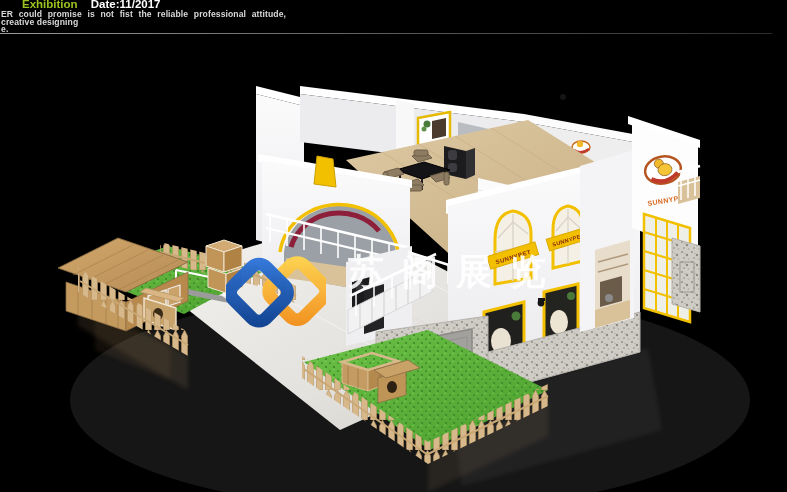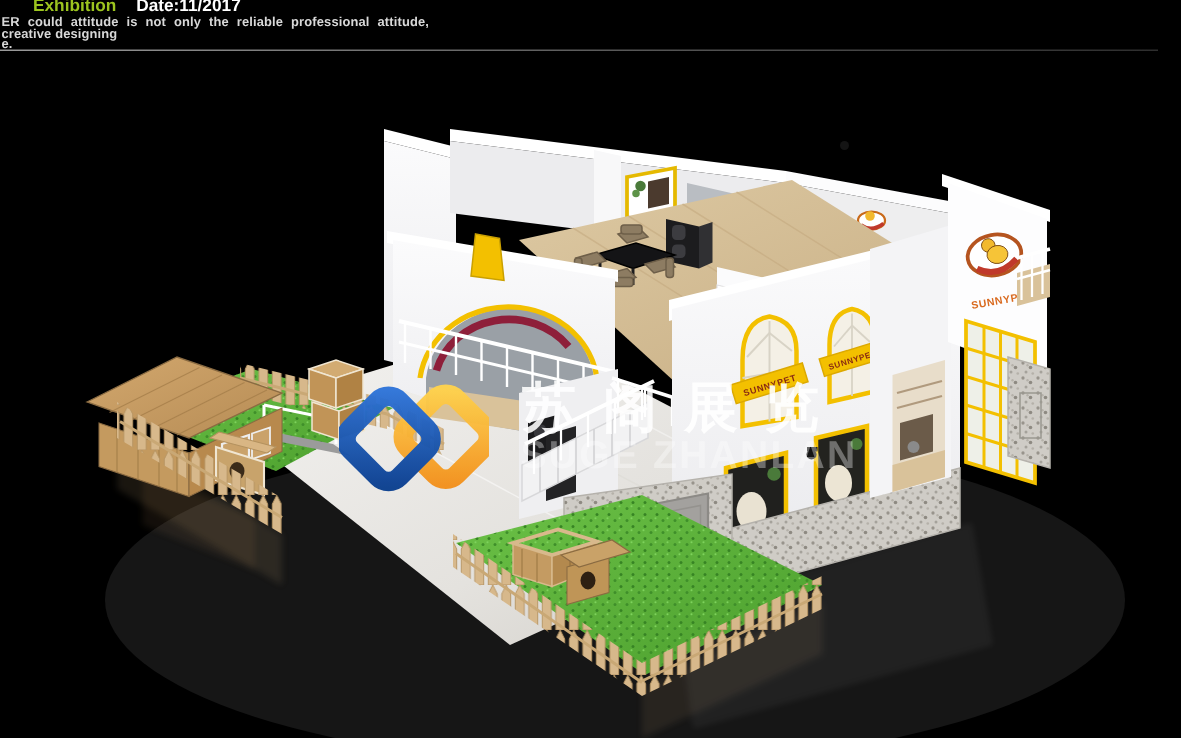--- a/index.html
+++ b/index.html
@@ -450,25 +450,24 @@
         <stop offset="0" stop-color="#ffd34e"></stop>
           <stop offset="1" stop-color="#f2901c"></stop>
       </linearGradient>
       <linearGradient id="wmBlue" x1="0" y1="0" x2="1" y2="1">
         <stop offset="0" stop-color="#2f74d8"></stop>
           <stop offset="1" stop-color="#0b3f8f"></stop>
       </linearGradient>
     </defs>
   </svg>
   <div class="wm-cn">苏阁展览</div>
-  <div class="wm-en">SUGE ZHANLAN</div>
 
   <div class="header">
     <div class="header-line1">
       <span class="exh">Exhibition</span>
       <span class="date">Date:11/2017</span>
     </div>
-    <p class="header-para hp1">ER could attitude is not only the reliable professional attitude, creative designing</p>
+    <p class="header-para hp1">ER could promise is not fist the reliable professional attitude, creative designing</p>
     <p class="header-para hp3">e.</p>
     <div class="divider"></div>
   </div>
 
 </div>
 
 </body></html>

